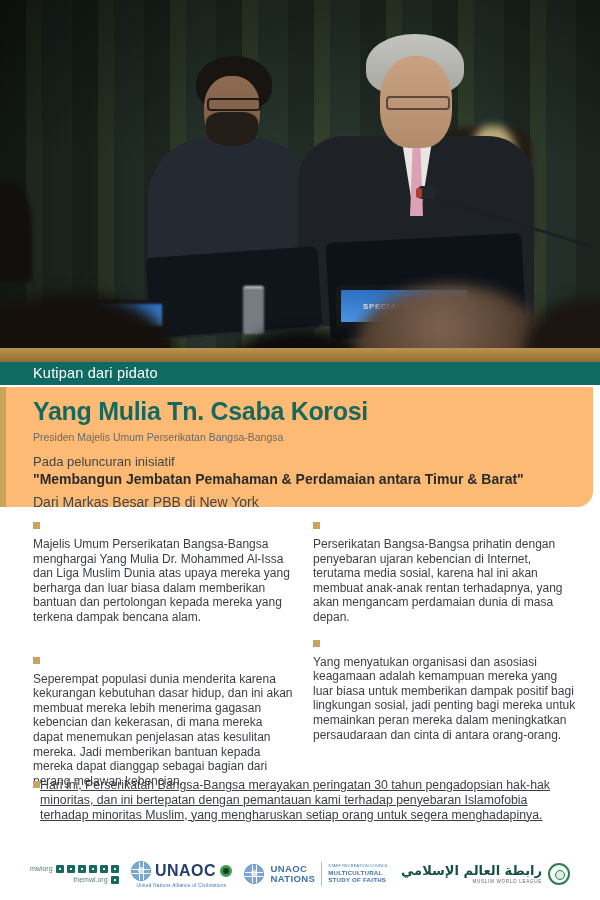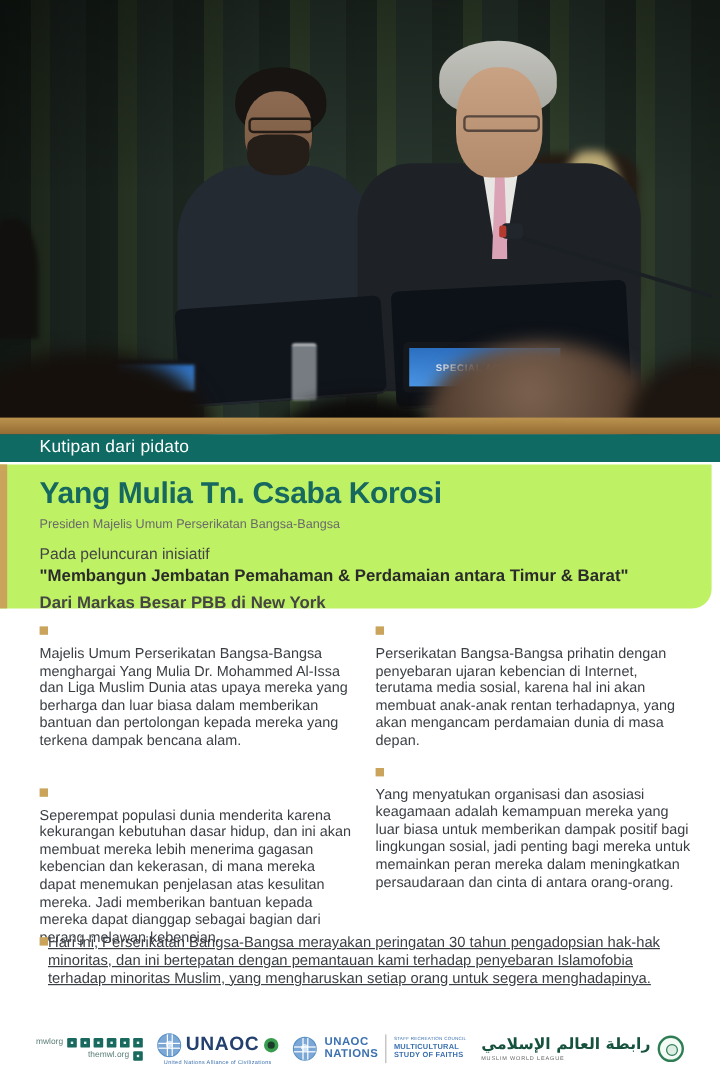--- a/index.html
+++ b/index.html
@@ -44,27 +44,27 @@
   .f1{left:-34px;top:292px;width:210px;height:130px;background:#15100c;filter:blur(7px);}
   .f2{left:228px;top:330px;width:145px;height:75px;background:#0d0b0a;filter:blur(6px);}
   .f3{left:356px;top:285px;width:190px;height:120px;background:radial-gradient(circle at 45% 35%,#7d6350,#4a372a 70%);filter:blur(7px);}
   .f4{left:524px;top:298px;width:120px;height:110px;background:#1c1510;filter:blur(7px);}
 
   
   .banner{position:absolute;top:362px;left:0;width:600px;height:23px;background:#0e6a62;color:#fff;
     font-size:14.5px;line-height:23px;padding-left:33px;box-sizing:border-box;letter-spacing:.2px;}
 
   
-  .card{position:absolute;top:387px;left:0;width:593px;height:120px;background:#bef264;border-radius:0 0 16px 0;box-sizing:border-box;padding:7px 20px 0 33px;}
+  .card{position:absolute;top:387px;left:0;width:593px;height:120px;background:#fdba74;border-radius:0 0 16px 0;box-sizing:border-box;padding:7px 20px 0 33px;}
   .goldbar{position:absolute;left:0;top:0;width:6px;height:120px;background:#c9a45a;}
   .title{font-size:25px;font-weight:bold;color:#17695f;letter-spacing:-.3px;margin:3px 0 0 0;}
   .subtitle{font-size:10.5px;color:#6a6a6a;margin-top:5px;}
   .intro{font-size:13px;color:#454545;margin-top:11px;}
   .initiative{font-size:14px;font-weight:bold;color:#2b2b2b;margin-top:2px;}
-  .location{font-size:14px;color:#454545;margin-top:7px;font-weight:bold;}
+  .location{font-size:14px;color:#454545;margin-top:7px;}
 
   
   .col{position:absolute;top:519px;}
   .col-left{left:33px;width:262px;}
   .col-right{left:313px;width:266px;}
   .quote{display:flex;gap:8px;font-size:12px;line-height:14.6px;color:#3b3f44;flex-direction:column;}
   .col-left .quote + .quote{margin-top:29px;}
   .col-right .quote + .quote{margin-top:12px;}
   .qmark{flex:none;width:7px;height:7px;background:#c9a45a;margin-top:3px;}
   .quote-bottom{position:absolute;left:33px;top:778px;width:545px;display:flex;gap:0;font-size:12.3px;line-height:14.8px;color:#3b3f44;text-decoration:underline;}
@@ -85,21 +85,21 @@
   .unaoc-word{font-size:16px;font-weight:bold;color:#24406e;letter-spacing:.5px;}
   .eye{width:12px;height:12px;border-radius:50%;border:3px solid #3a9c4f;box-sizing:border-box;background:#1d3b2a;}
   .unaoc-tag{font-size:4.6px;color:#3c71b0;margin-top:2px;letter-spacing:.3px;}
   .unmsf{display:flex;align-items:center;gap:6px;}
   .un-word{font-size:9.5px;font-weight:bold;color:#3c71b0;line-height:1.1;letter-spacing:.4px;}
   .vdiv{width:1px;height:24px;background:#b8b8b8;}
   .msf{color:#3c71b0;line-height:1.25;}
   .msf .l1{font-size:3.8px;letter-spacing:.2px;}
   .msf .l2,.msf .l3{font-size:6.2px;font-weight:bold;letter-spacing:.2px;}
   .mwl{display:flex;align-items:center;gap:6px;}
-  .mwl-text{text-align:left;}
+  .mwl-text{text-align:right;}
   .arabic{font-family:"DejaVu Sans",sans-serif;font-size:13px;font-weight:bold;color:#17523f;line-height:14px;white-space:nowrap;}
   .mwl-sub{font-size:4.6px;letter-spacing:.7px;color:#666;margin-top:1px;}
   .mwl-emblem{width:22px;height:22px;border-radius:50%;border:2px solid #2e7d55;box-sizing:border-box;position:relative;background:#f4faf6;}
   .mwl-emblem::after{content:"";position:absolute;left:5px;top:5px;width:8px;height:8px;border-radius:50%;border:1.5px solid #2e7d55;background:#dfeee5;}
 </style>
 </head>
 <body>
 
 <div class="poster">
 

